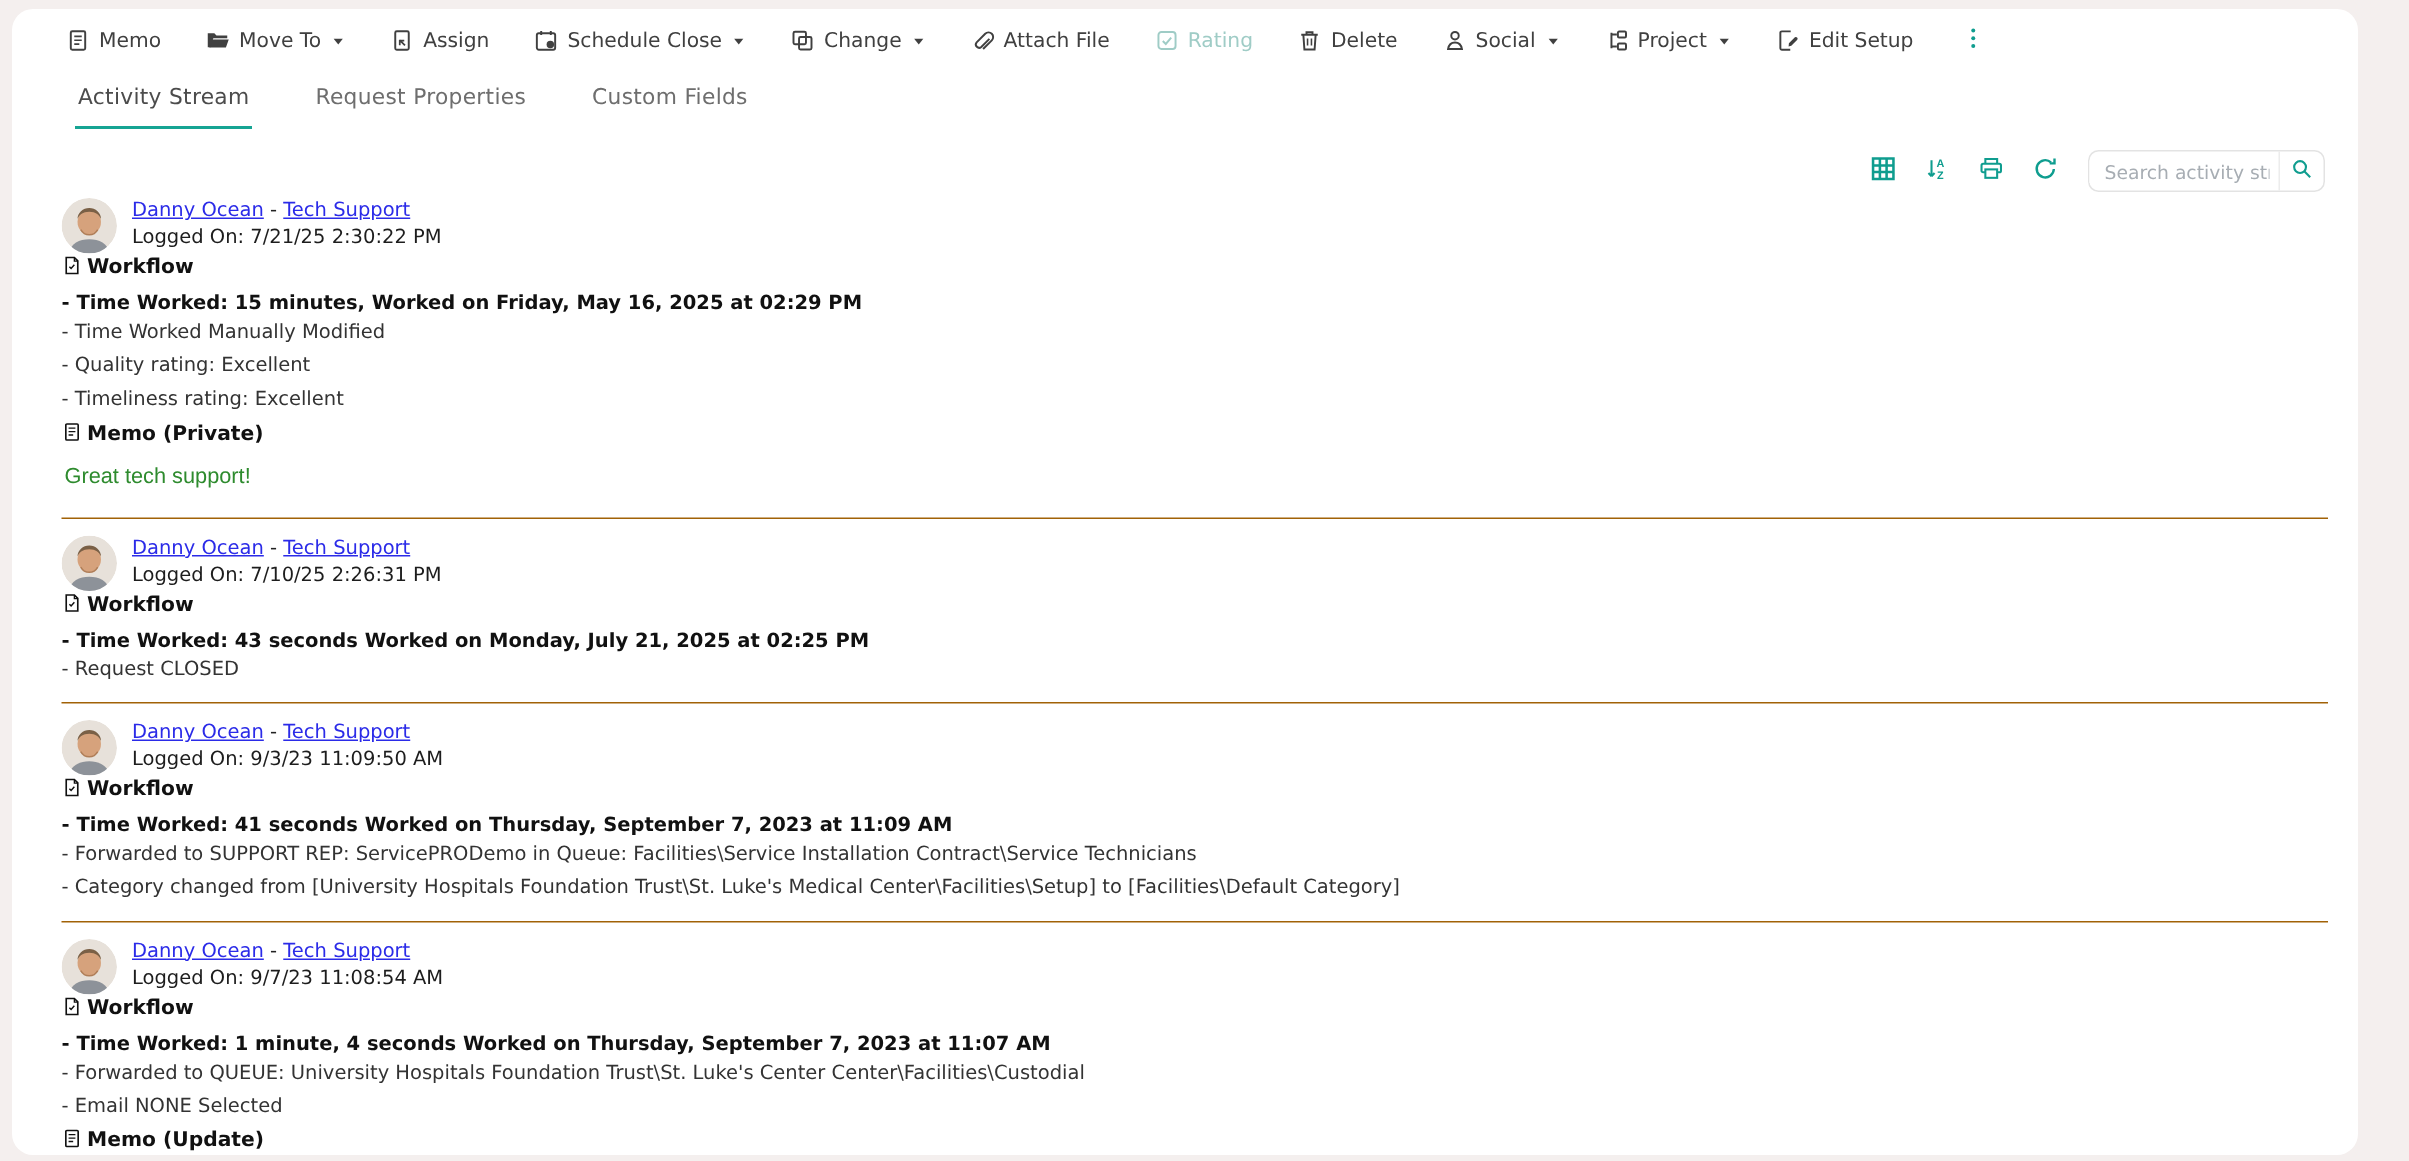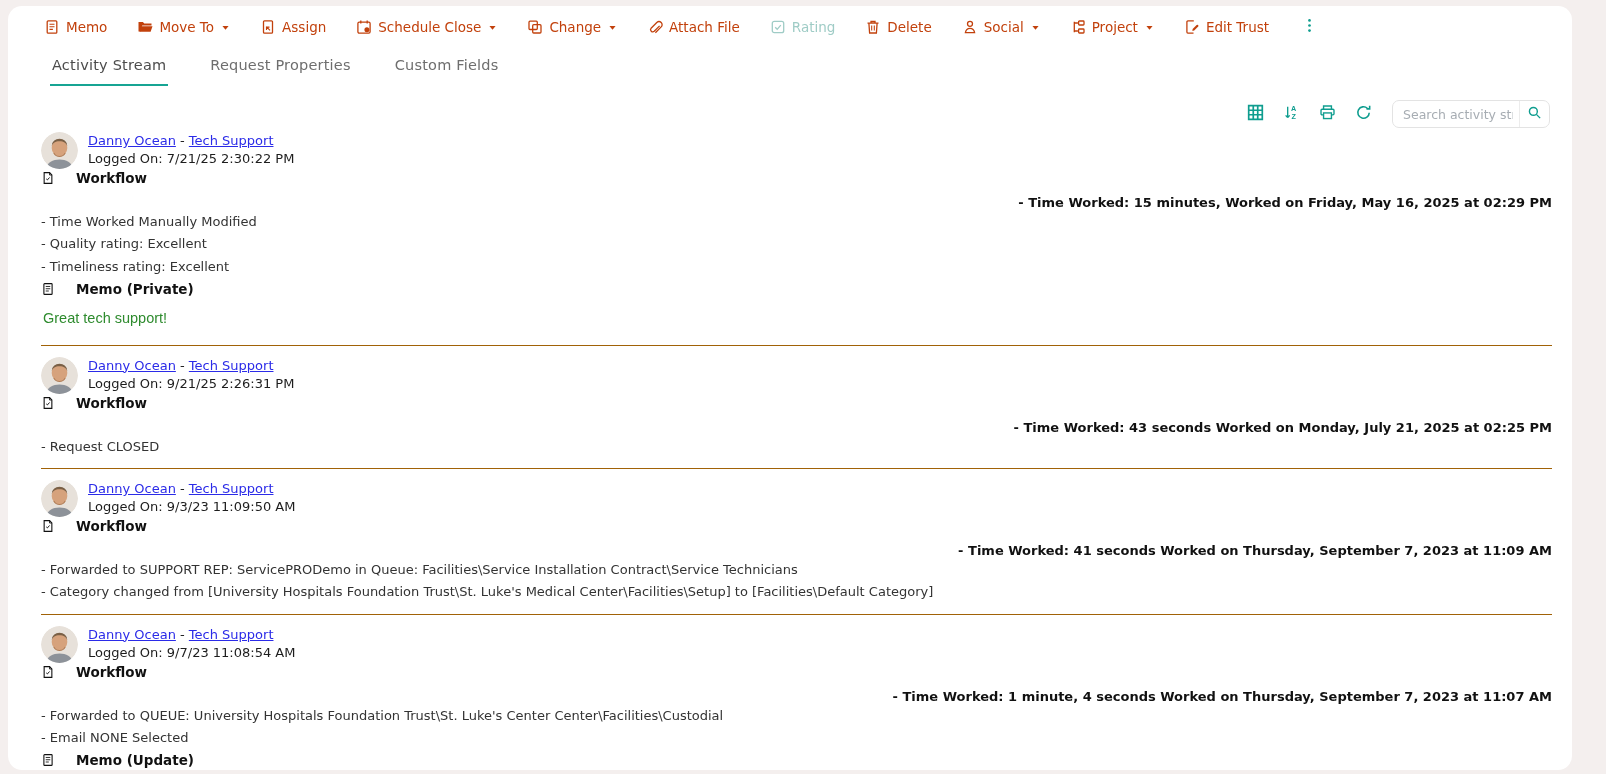--- a/index.html
+++ b/index.html
@@ -4,21 +4,21 @@
 <style>
   * { margin:0; padding:0; box-sizing:border-box; }
   html,body { width:1606px; height:774px; overflow:hidden;
     background:#f4efee; font-family:"DejaVu Sans","Liberation Sans",sans-serif; }
   .card { position:absolute; left:8px; top:6px; width:1564px; height:764px;
     background:#ffffff; border-radius:14px; overflow:hidden; }
 
   
   .toolbar { display:flex; align-items:center; gap:30px; padding:11px 20px 6px 36px; }
   .tb-item { display:inline-flex; align-items:center; gap:6px; background:none; border:none;
-    color:#c2410c; font-family:inherit; font-size:13.5px; font-weight:500; cursor:pointer; white-space:nowrap; }
+    color:#404040; font-family:inherit; font-size:13.5px; font-weight:500; cursor:pointer; white-space:nowrap; }
   .tb-item.muted { color:#9fccc6; cursor:default; }
   .tb-item .ticon { width:16px; height:16px; display:inline-flex; }
   .tb-item .ticon svg { width:16px; height:16px; }
   .caret { width:9px; height:9px; margin-left:1px; display:inline-flex; }
   .kebab { background:none; border:none; color:#0F9D8F; cursor:pointer; width:20px; height:20px; }
   .kebab svg { width:17px; height:17px; }
 
   
   .tabs { display:flex; gap:40px; padding:8px 0 0 42px; }
   .tab { font-size:14.5px; color:#6e6e6e; padding:6px 2px 11px 2px; cursor:pointer;
@@ -45,25 +45,25 @@
   .entry { border-bottom:1px solid #a16207; padding-bottom:13px; margin-bottom:11px; }
   .entry:last-child { margin-bottom:0; }
   .entry-head { display:flex; gap:10px; }
   .avatar { width:37px; height:37px; border-radius:50%; overflow:hidden; flex:0 0 37px; }
   .avatar svg { width:37px; height:37px; display:block; }
   .head-lines { padding-top:1px; font-size:13px; }
   .head-lines .who { margin-bottom:3px; }
   .head-lines a { color:#2B2BE8; text-decoration:underline; cursor:pointer; }
   .head-lines .sep { color:#222; }
   .logged { color:#1d1d1d; font-size:13px; }
-  .sec-title { display:flex; align-items:center; gap:21px; font-size:13.5px; font-weight:700;
+  .sec-title { display:flex; align-items:flex-start; gap:3px; font-size:13.5px; font-weight:700;
     color:#111; margin-top:1px; }
   .sec-title .sicon { width:14px; height:14px; display:inline-flex; color:#111; }
   .sec-title .sicon svg { width:14px; height:14px; }
-  .time-line { font-size:13px; font-weight:700; color:#111; margin-top:9px;text-align:right; }
+  .time-line { font-size:13px; font-weight:700; color:#111; margin-top:9px; }
   .detail { font-size:13px; color:#333; margin-top:6px; line-height:1.25; }
   .detail:first-of-type { margin-top:4px; }
   .memo-title { margin-top:6px; }
   .memo-body { font-family:"Liberation Sans",sans-serif; font-size:14.5px; margin:13px 0 6px 2px; }
 </style>
 </head>
 <body>
 
 <div class="card">
 
@@ -185,21 +185,21 @@
           </svg>
         </span>
       </button>
       <button class="tb-item">
         <span class="ticon">
           <svg viewBox="0 0 16 16" fill="none" stroke="currentColor" stroke-width="1.3">
             <path d="M9.8 1.9H3.9a1 1 0 0 0-1 1v10.2a1 1 0 0 0 1 1h5.6"></path>
             <path d="M8.4 12l1.8-.5 4-4a1.15 1.15 0 0 0-1.6-1.6l-4 4z" fill="currentColor" stroke="none"></path>
           </svg>
         </span>
-        <span>Edit Trust</span>
+        <span>Edit Setup</span>
       </button>
       <button class="kebab"><span><svg viewBox="0 0 16 16" fill="currentColor">
             <circle cx="8" cy="3.2" r="1.25"></circle>
             <circle cx="8" cy="8" r="1.25"></circle>
             <circle cx="8" cy="12.8" r="1.25"></circle>
           </svg></span></button>
     </div>
 
   <div class="tabs" id="tabs">
       <div class="tab active">Activity Stream</div>
@@ -300,21 +300,21 @@
                 <path d="M10.4 13.5a7.6 7 0 0 1 15.2 0c-1.2-2.6-3.4-4.6-7.6-4.6s-6.4 2-7.6 4.6z" fill="#7a6046"></path>
                 <path d="M12.5 20.5c1.2 2.2 3.1 3.4 5.5 3.4s4.3-1.2 5.5-3.4" fill="none" stroke="#b07e58" stroke-width="1"></path>
                 <path d="M4.5 36c1.6-6.5 7-9.2 13.5-9.2S29.9 29.5 31.5 36z" fill="#8d9299"></path>
               </svg></span></div>
       <div class="head-lines">
         <div class="who">
           <a>Danny Ocean</a>
           <span class="sep"> - </span>
           <a>Tech Support</a>
         </div>
-        <div class="logged">Logged On: 9/21/25 2:26:31 PM</div>
+        <div class="logged">Logged On: 7/10/25 2:26:31 PM</div>
       </div>
     </div>
     <div class="sec-title">
       <span class="sicon">
             <svg viewBox="0 0 16 16" fill="none" stroke="currentColor" stroke-width="1.25">
               <path d="M3.6 1.9h6.2l2.6 2.6v9.6H3.6z"></path>
               <path d="M9.8 1.9v2.7h2.6" stroke-width="1"></path>
               <path d="M6 9l1.3 1.2 2.5-2.8" stroke-width="1.1"></path>
             </svg>
           </span>

